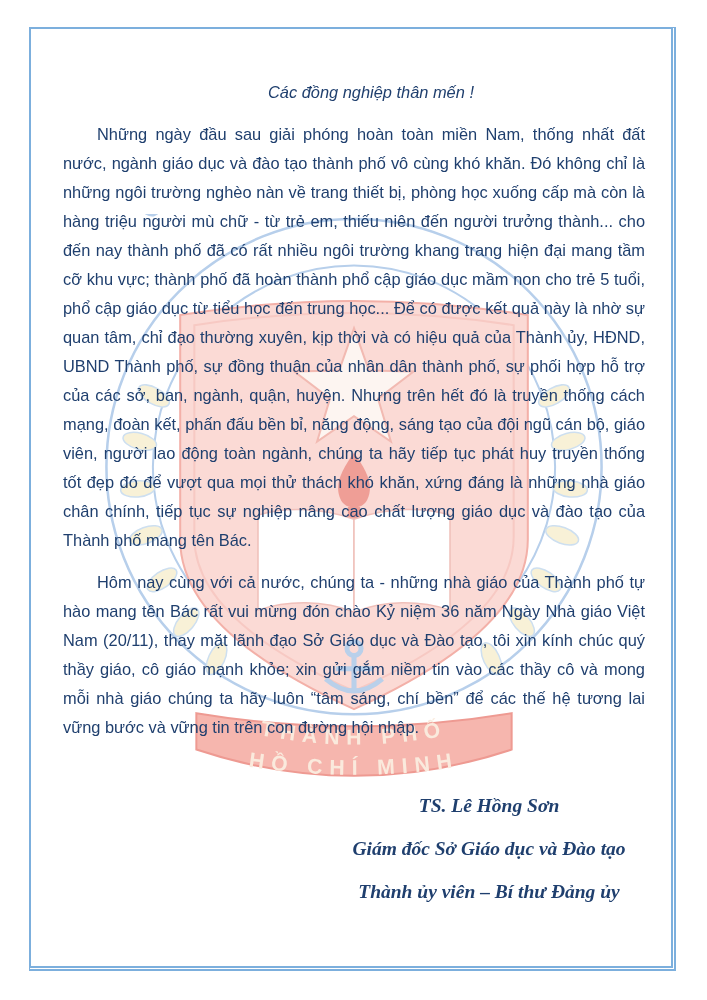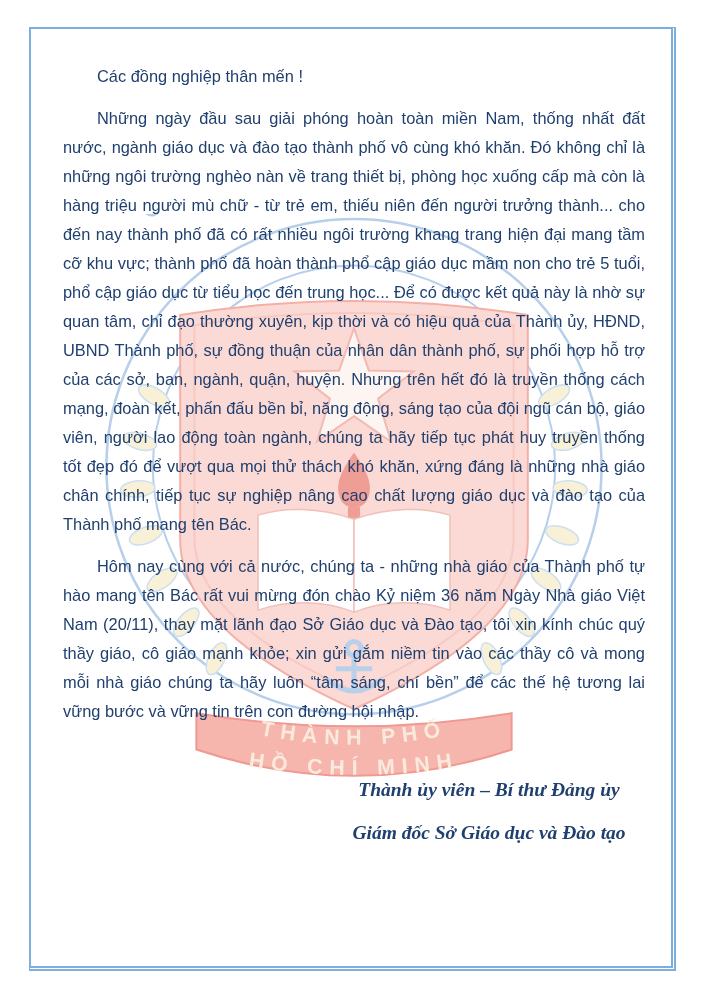--- a/index.html
+++ b/index.html
@@ -15,21 +15,21 @@
     z-index:1;background:transparent;
   }
   .watermark{
     position:absolute;left:100px;top:214px;width:508px;height:576px;z-index:0;
   }
   .content{
     position:absolute;left:63px;top:62px;width:582px;z-index:2;
     color:#1F3F6E;font-size:16.4px;line-height:29px;
   }
   .salutation{
-    margin:0 0 0 34px;
+    margin:16px 0 0 34px;font-style:italic;text-align:center;
   }
   .body-par{
     margin:13px 0 0 0;text-align:justify;text-indent:34px;
   }
   .closing{
     margin:6px 0 0 30px;font-style:italic;
   }
   .signature{
     width:340px;margin:42px 0 0 256px;text-align:center;
     font-family:"Liberation Serif", serif;font-style:italic;font-weight:bold;
@@ -114,18 +114,19 @@
     </text>
   </svg>
 
   <div class="frame"></div>
 
   <div class="content">
     <p class="salutation">Các đồng nghiệp thân mến !</p>
     <p class="body-par">Những ngày đầu sau giải phóng hoàn toàn miền Nam, thống nhất đất nước, ngành giáo dục và đào tạo thành phố vô cùng khó khăn. Đó không chỉ là những ngôi trường nghèo nàn về trang thiết bị, phòng học xuống cấp mà còn là hàng triệu người mù chữ - từ trẻ em, thiếu niên đến người trưởng thành... cho đến nay thành phố đã có rất nhiều ngôi trường khang trang hiện đại mang tầm cỡ khu vực; thành phố đã hoàn thành phổ cập giáo dục mầm non cho trẻ 5 tuổi, phổ cập giáo dục từ tiểu học đến trung học... Để có được kết quả này là nhờ sự quan tâm, chỉ đạo thường xuyên, kịp thời và có hiệu quả của Thành ủy, HĐND, UBND Thành phố, sự đồng thuận của nhân dân thành phố, sự phối hợp hỗ trợ của các sở, ban, ngành, quận, huyện. Nhưng trên hết đó là truyền thống cách mạng, đoàn kết, phấn đấu bền bỉ, năng động, sáng tạo của đội ngũ cán bộ, giáo viên, người lao động toàn ngành, chúng ta hãy tiếp tục phát huy truyền thống tốt đẹp đó để vượt qua mọi thử thách khó khăn, xứng đáng là những nhà giáo chân chính, tiếp tục sự nghiệp nâng cao chất lượng giáo dục và đào tạo của Thành phố mang tên Bác.</p>
     <p class="body-par">Hôm nay cùng với cả nước, chúng ta - những nhà giáo của Thành phố tự hào mang tên Bác rất vui mừng đón chào Kỷ niệm 36 năm Ngày Nhà giáo Việt Nam (20/11), thay mặt lãnh đạo Sở Giáo dục và Đào tạo, tôi xin kính chúc quý thầy giáo, cô giáo mạnh khỏe; xin gửi gắm niềm tin vào các thầy cô và mong mỗi nhà giáo chúng ta hãy luôn “tâm sáng, chí bền” để các thế hệ tương lai vững bước và vững tin trên con đường hội nhập.</p>
     <div class="signature">
+      <p>TS. Lê Hồng Sơn</p>
+      <p>Giám đốc Sở Giáo dục và Đào tạo</p>
       <p>Thành ủy viên – Bí thư Đảng ủy</p>
-      <p>Giám đốc Sở Giáo dục và Đào tạo</p>
     </div>
   </div>
 
 </div>
 
 </body></html>

